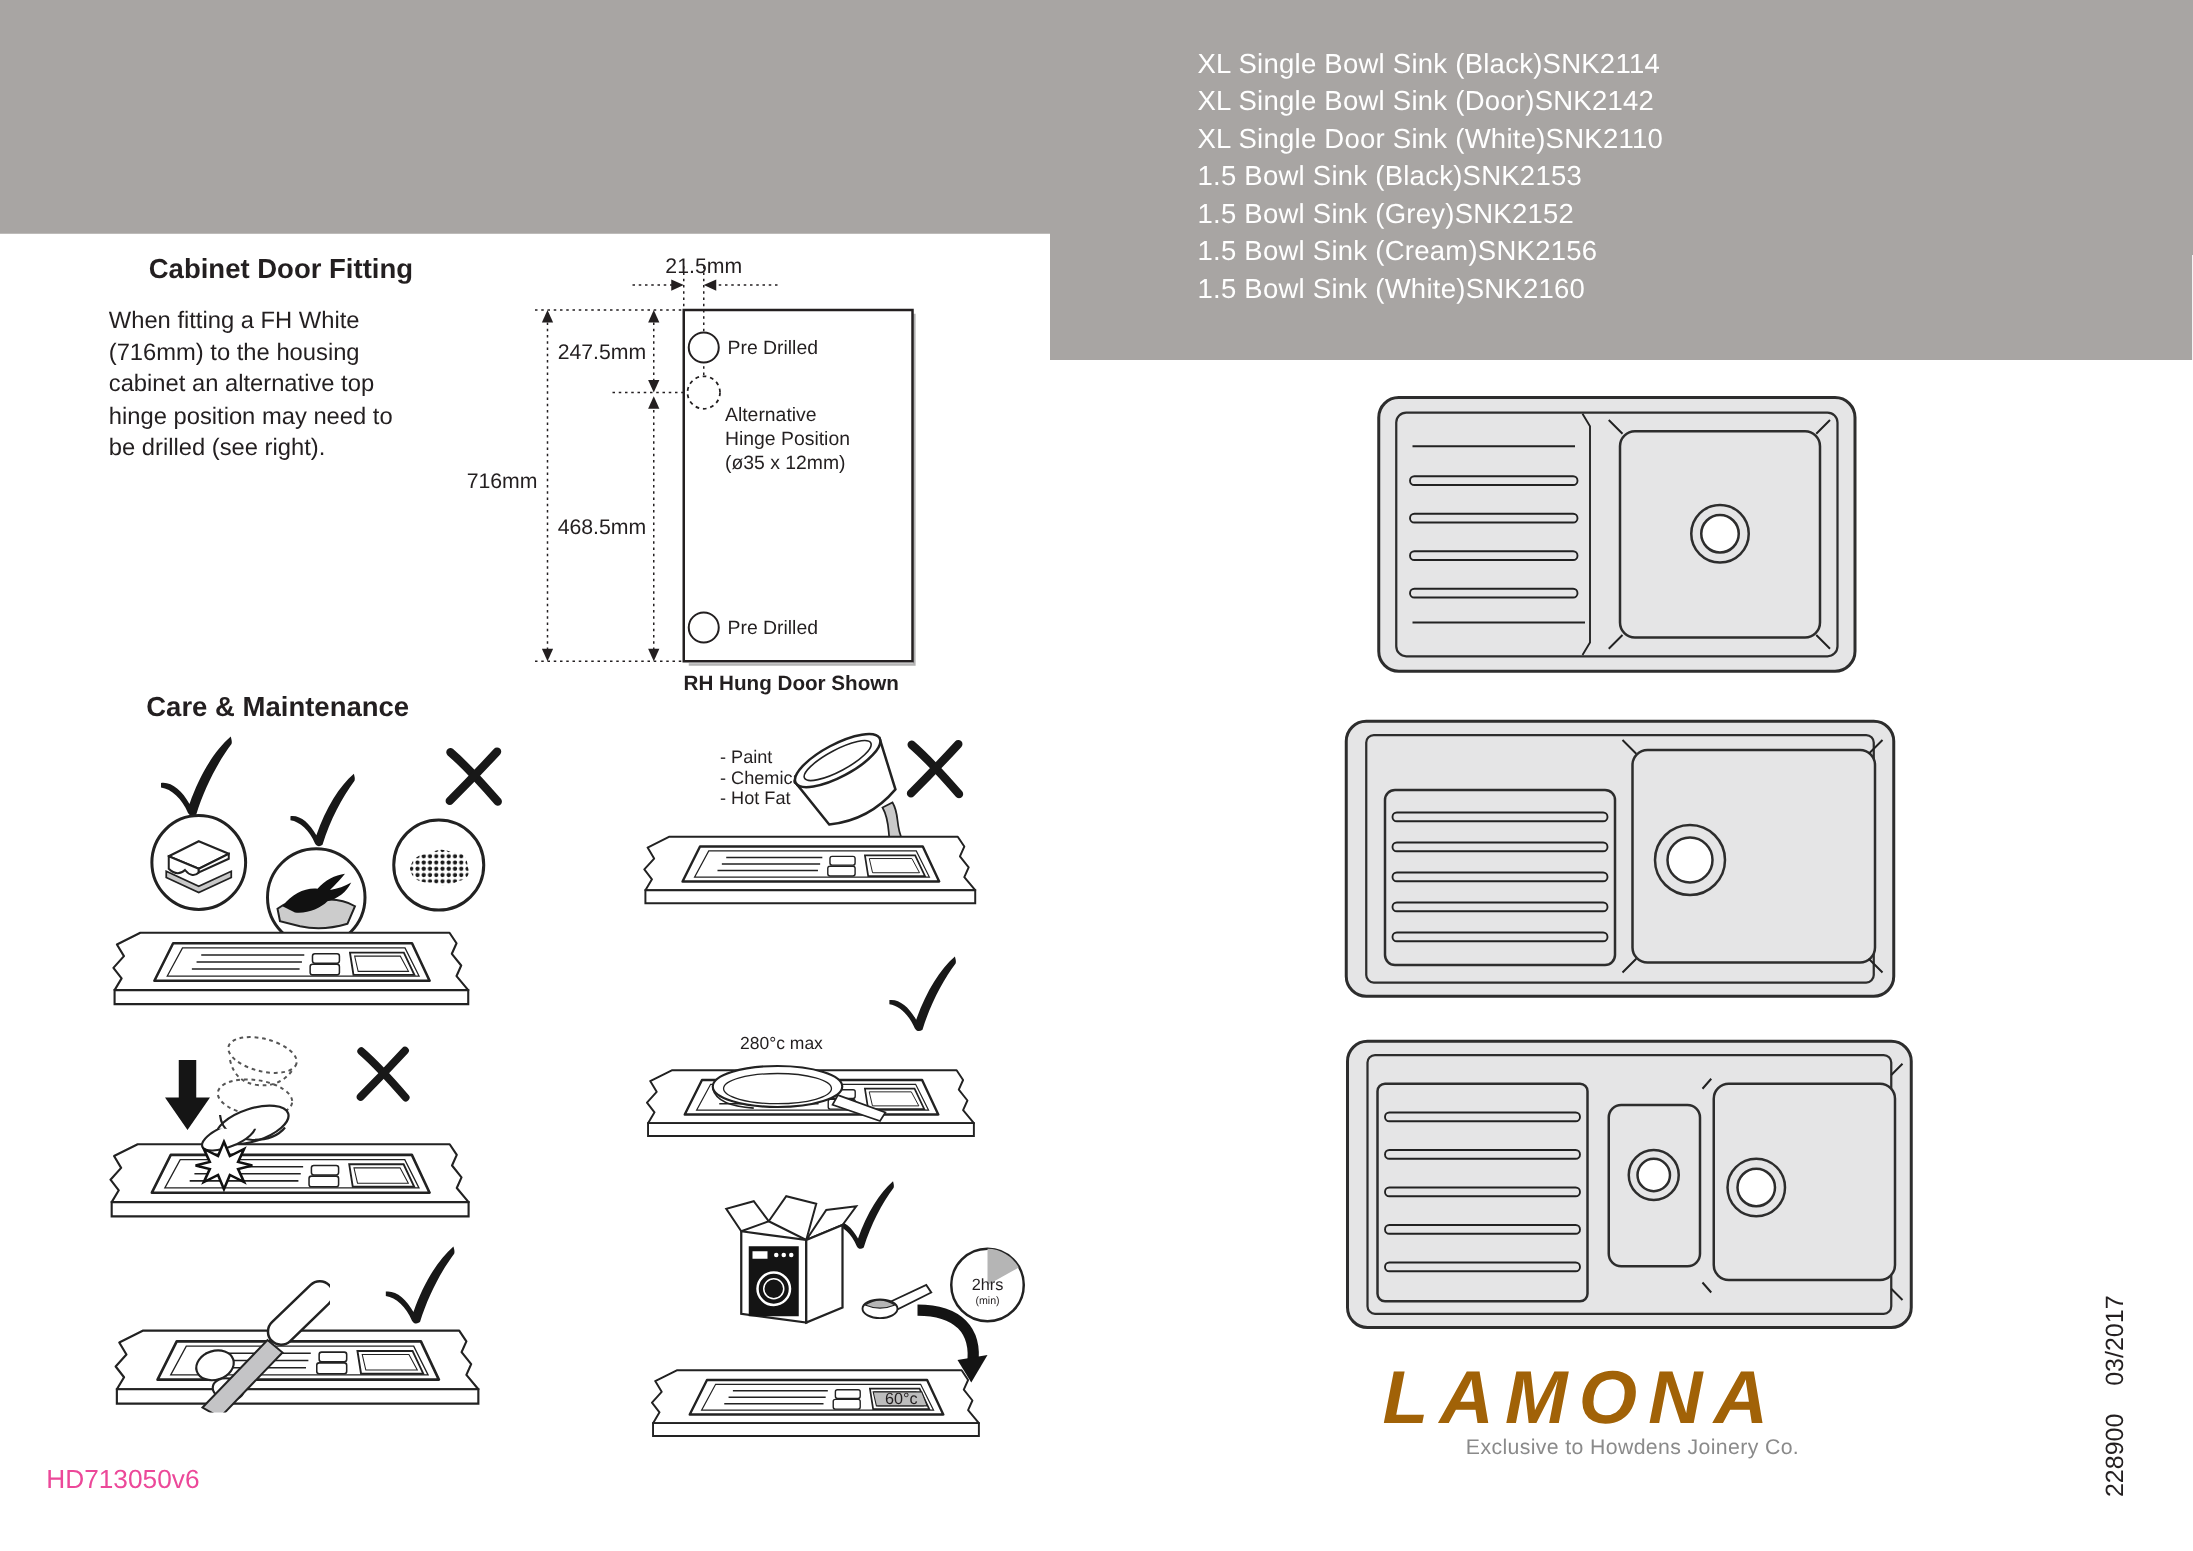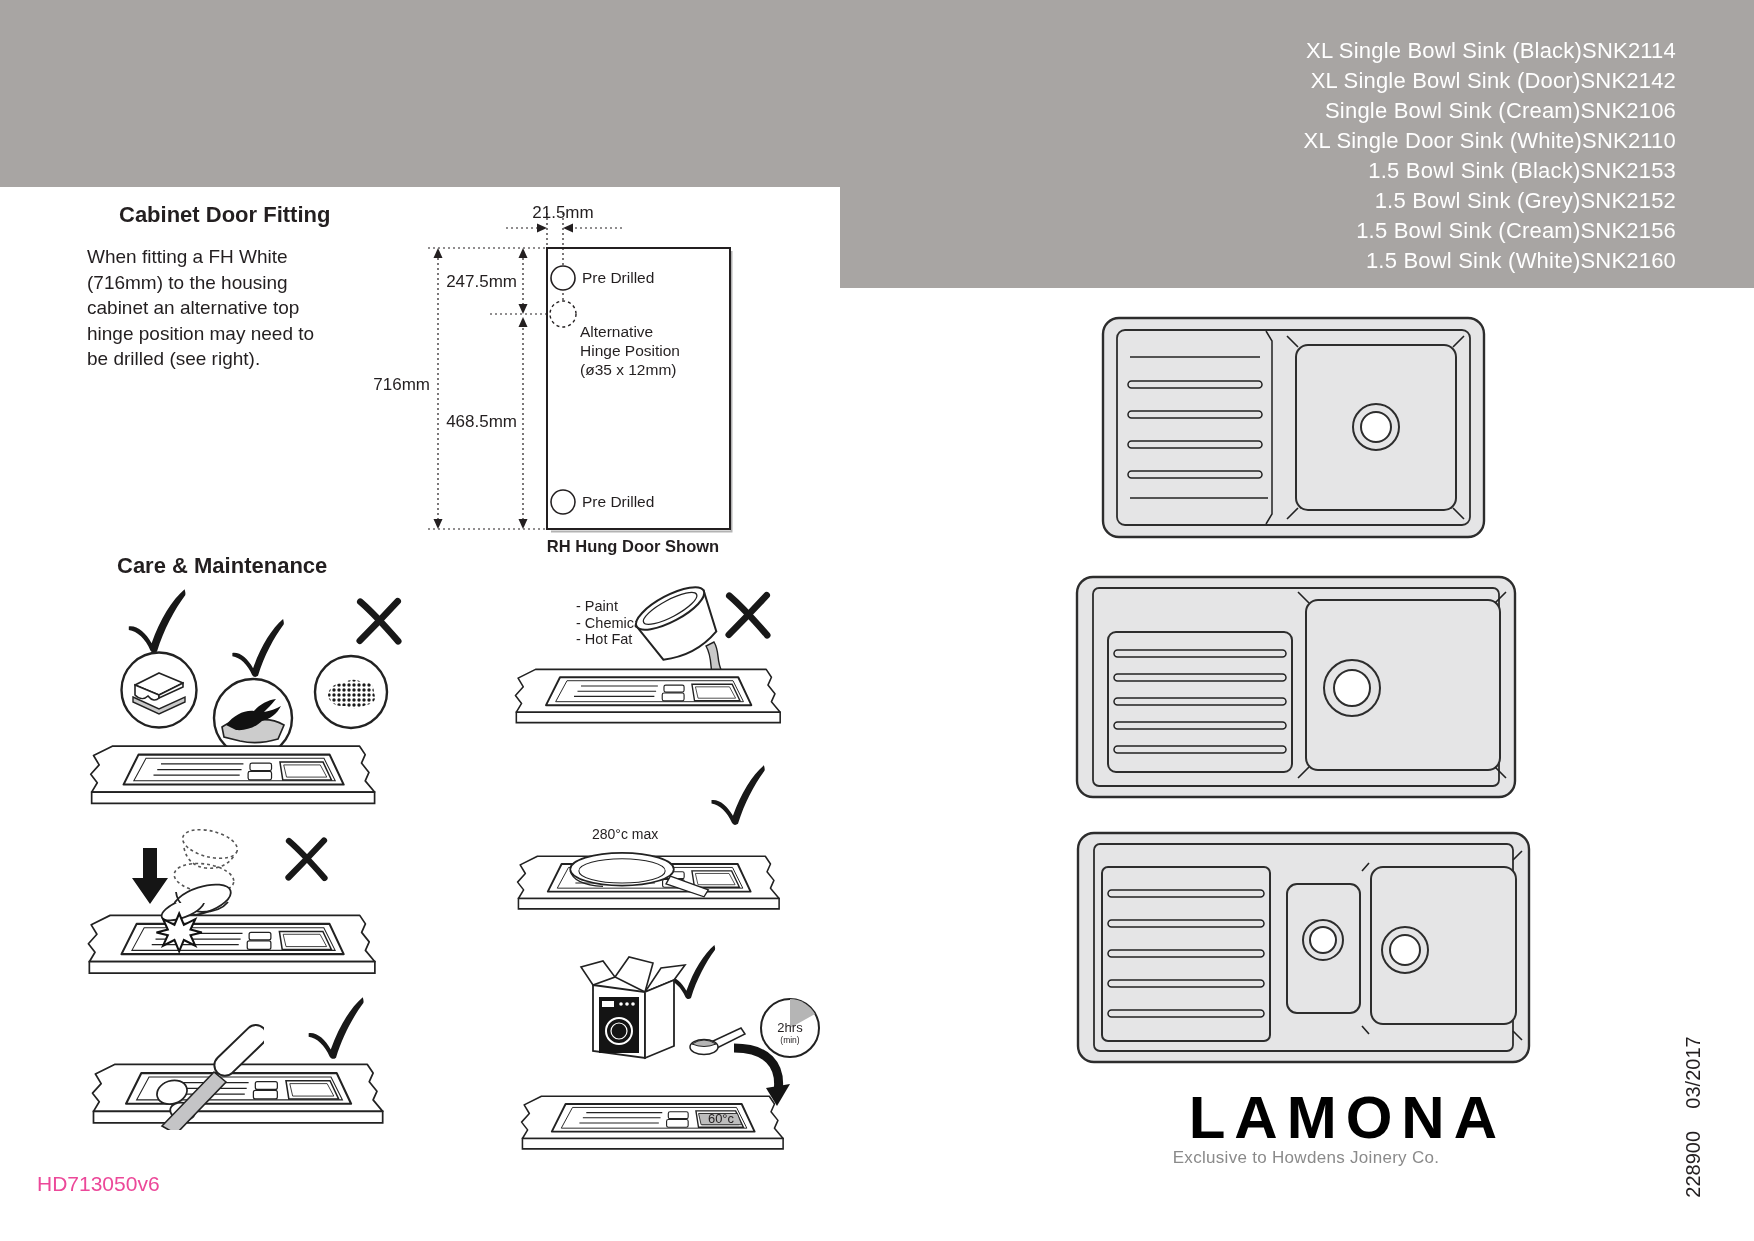--- a/index.html
+++ b/index.html
@@ -1,29 +1,29 @@
 <!DOCTYPE html>
 <html><head>
 <meta charset="utf-8">
 <style>
   html,body { margin:0; padding:0; background:#ffffff; }
   .page { position:relative; width:1754px; height:1241px; background:#fff;
           font-family:"Liberation Sans", sans-serif; color:#231f20; overflow:hidden; }
   .abs { position:absolute; }
   .grey { background:#a8a5a3; }
   .product-list { display:flex; flex-direction:column; }
-  .product-row { display:flex; justify-content:flex-end; color:#ffffff;
+  .product-row { display:flex; justify-content:flex-start; color:#ffffff;
                  font-size:22px; line-height:30px; letter-spacing:0.2px; }
   .pcode { font-weight:400; }
   .sec-title { font-size:22px; font-weight:700;margin-left:32px; }
   .bodytext { font-size:19px; line-height:25.5px; white-space:pre-line; }
   .smalllist { font-size:14.5px; line-height:16.5px; white-space:pre-line; }
   .plabel { font-size:14px; }
   .doccode { font-size:21px; color:#ec4899; }
-  .brand { font-size:60px; font-weight:600; letter-spacing:9px; color:#000000; line-height:1; text-align:right; }
+  .brand { font-size:60px; font-weight:600; letter-spacing:9px; color:#a16207; line-height:1; text-align:left;font-style:italic; }
   .tagline { font-size:17px; color:#8a8a8a; text-align:center; letter-spacing:0.3px; }
   .rot { white-space:pre; font-size:20px; color:#231f20; transform:translate(-50%,-50%) rotate(-90deg); }
   svg { display:block; overflow:hidden; }
   .dot  { stroke:#231f20; stroke-width:1.2; stroke-dasharray:2 3; fill:none; }
   .ah   { fill:#231f20; }
   .dtxt { font-size:17px; fill:#231f20; }
   .ltxt { font-size:15.5px; fill:#231f20; }
   .cap  { font-size:16.5px; font-weight:700; fill:#231f20; }
   .dashed { fill:none; stroke:#555; stroke-width:1.6; stroke-dasharray:3 3; }
   .ln { stroke:#222; fill:none; }
@@ -62,24 +62,20 @@
   <div class="abs grey" style="left:0;top:0;width:1754px;height:187px;"></div>
   <div class="abs grey" style="left:840px;top:0;width:914px;height:288px;"></div>
   <div class="abs product-list" style="left:958px;top:36px;width:718px;">
     <div class="product-row">
         <span class="pname">XL Single Bowl Sink (Black)</span>
         <span class="pcode">SNK2114</span>
       </div>
     <div class="product-row">
         <span class="pname">XL Single Bowl Sink (Door)</span>
         <span class="pcode">SNK2142</span>
-      </div>
-    <div class="product-row">
-        <span class="pname">Single Bowl Sink (Cream)</span>
-        <span class="pcode">SNK2106</span>
       </div>
     <div class="product-row">
         <span class="pname">XL Single Door Sink (White)</span>
         <span class="pcode">SNK2110</span>
       </div>
     <div class="product-row">
         <span class="pname">1.5 Bowl Sink (Black)</span>
         <span class="pcode">SNK2153</span>
       </div>
     <div class="product-row">

